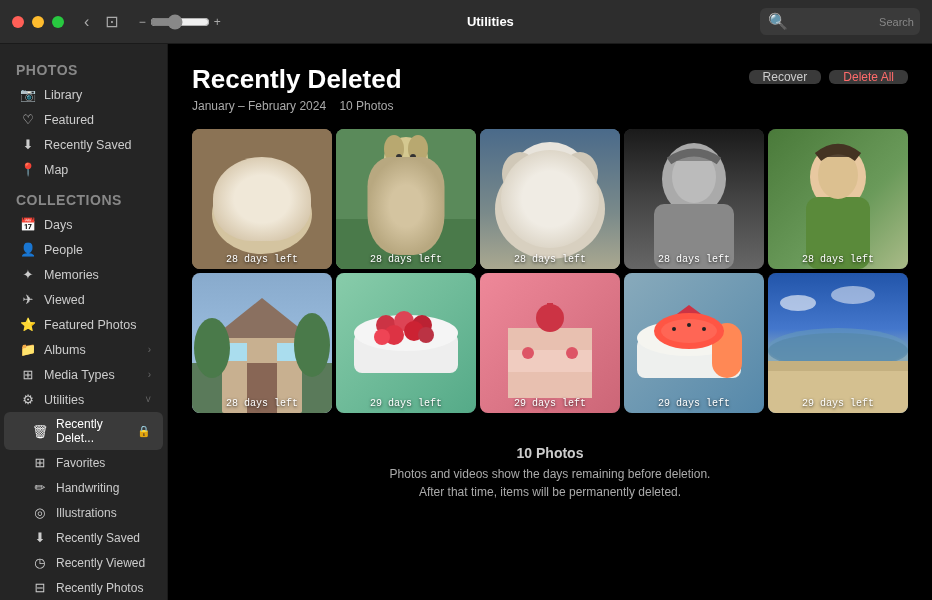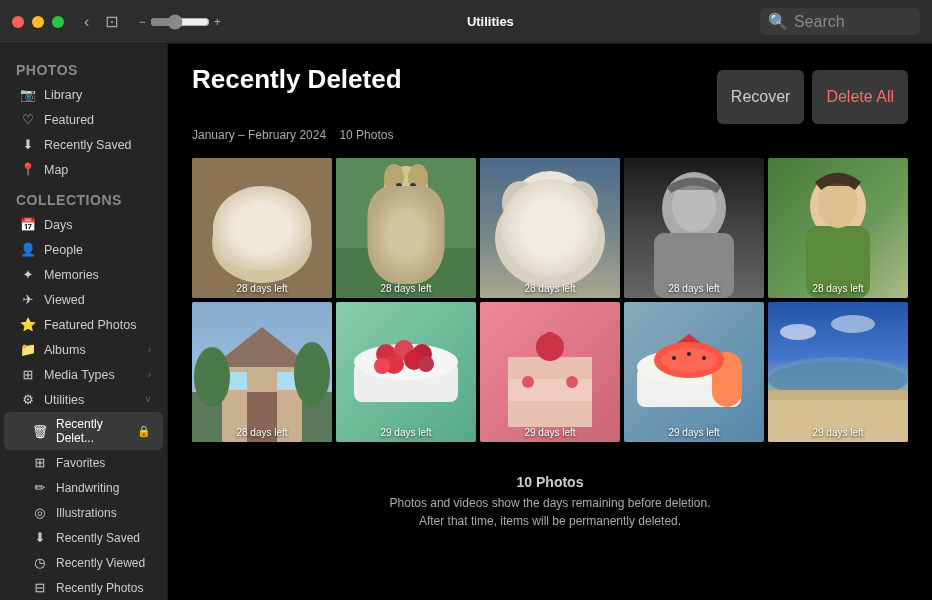--- a/index.html
+++ b/index.html
@@ -81,22 +81,23 @@
       border-radius: 6px;
       padding: 4px 8px;
       gap: 6px;
       width: 160px;
     }
     .search-bar input {
       background: none;
       border: none;
       outline: none;
       color: #ccc;
-      font-size: 16px;
+      font-size: 11px;
       width: 120px;
+      text-align: right;
     }
     .search-bar input::placeholder { color: #888; }
 
     
     .app-body {
       display: flex;
       flex: 1;
       overflow: hidden;
     }
 
@@ -184,22 +185,22 @@
     }
     .header-actions {
       display: flex;
       gap: 8px;
       margin-top: 6px;
     }
     .action-btn {
       background: #3a3a3a;
       border: none;
       color: #ccc;
-      font-size: 16px;
-      padding: 18px 14px;
+      font-size: 12px;
+      padding: 0 14px;
       border-radius: 6px;
       cursor: pointer;
     }
     .action-btn.danger { color: #ff6b6b; }
 
     .content-subtitle {
       color: #aaa;
       font-size: 12px;
       margin-bottom: 16px;
     }
@@ -208,24 +209,25 @@
     .photo-grid {
       display: grid;
       grid-template-columns: repeat(5, 1fr);
       gap: 4px;
       margin-bottom: 24px;
     }
 
     .photo-cell {
       position: relative;
       aspect-ratio: 1;
-      border-radius: 2px;
+      border-radius: 8px;
       overflow: hidden;
       background: #333;
       cursor: pointer;
+      font-family: Liberation Mono, monospace;
     }
 
     .photo-inner {
       width: 100%;
       height: 100%;
       display: flex;
       align-items: center;
       justify-content: center;
       overflow: hidden;
       position: relative;

